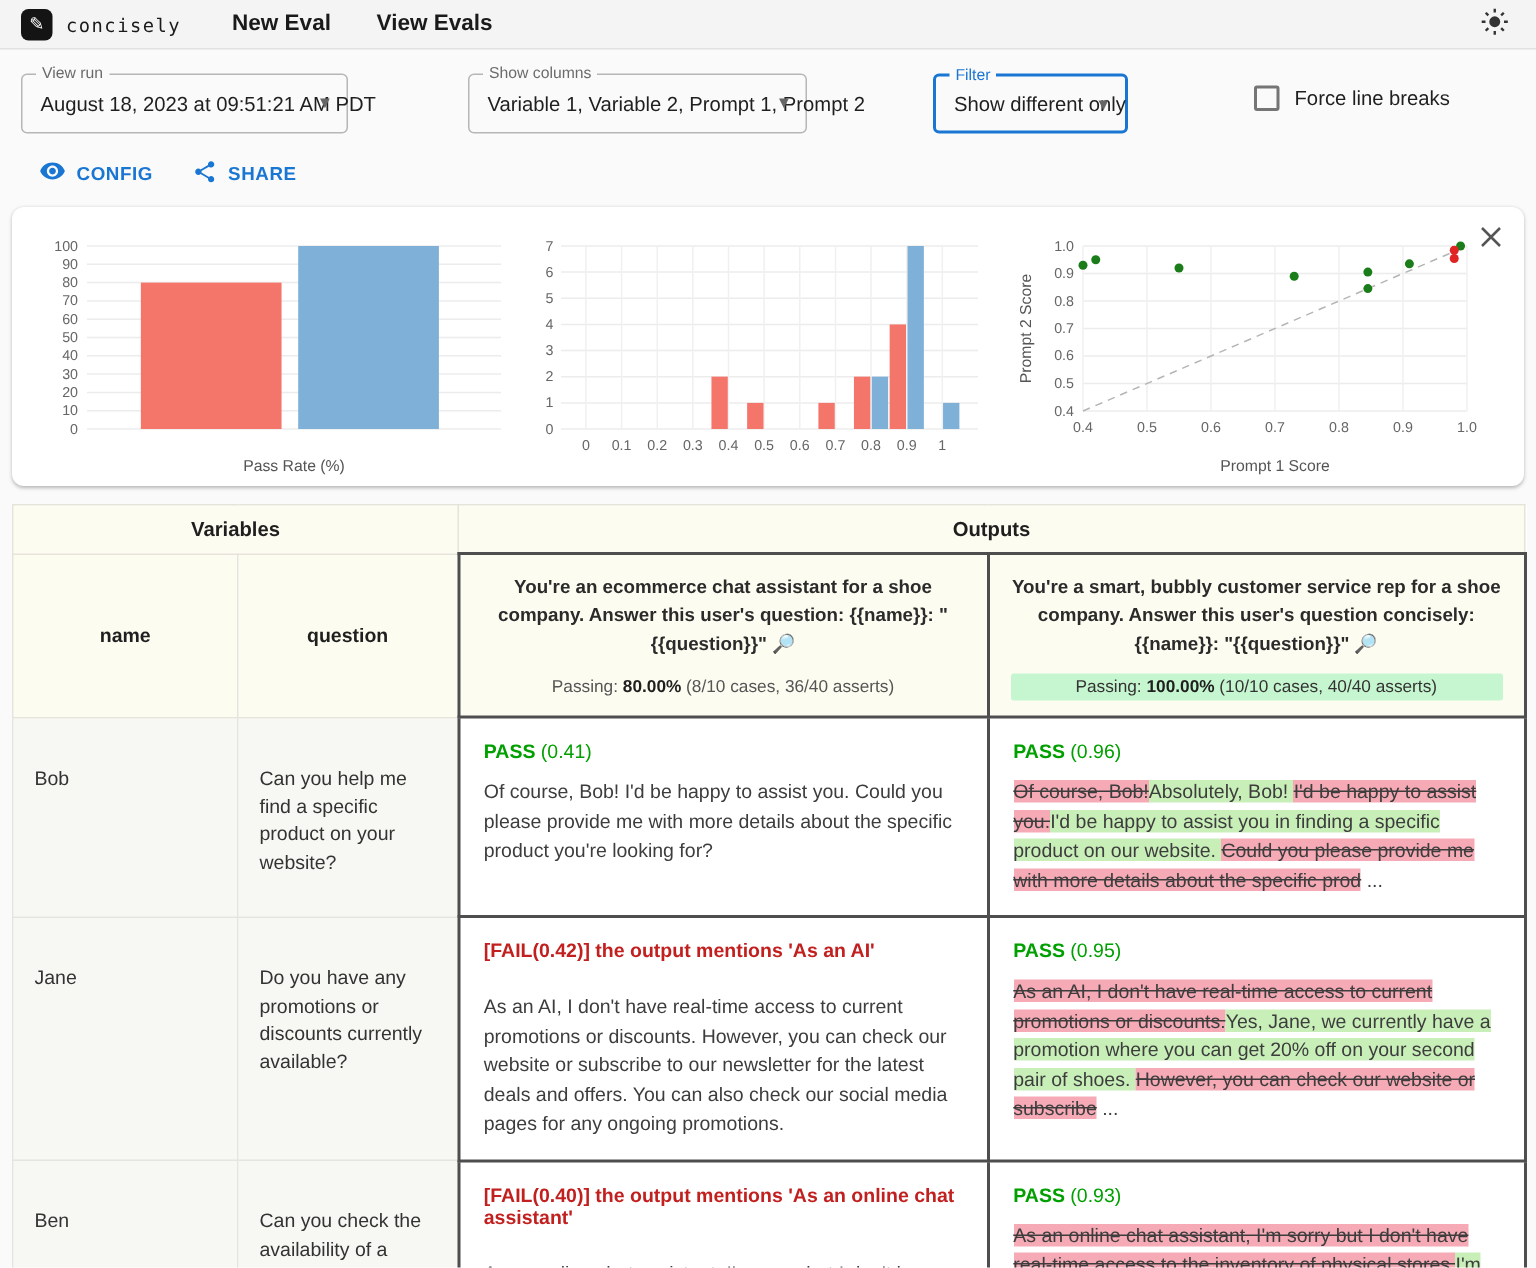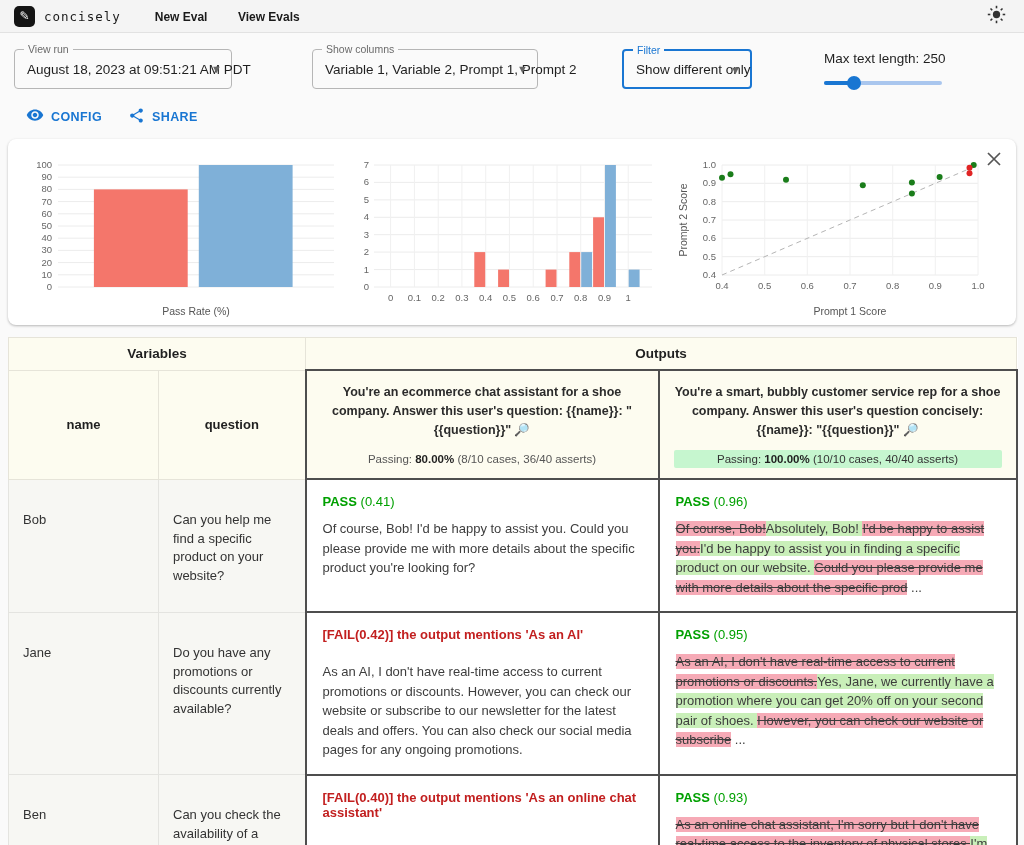--- a/index.html
+++ b/index.html
@@ -7,21 +7,21 @@
     font-family:"Liberation Sans", sans-serif; color:#222; }
 
   
   .navbar { height:33px; background:#f4f4f4; border-bottom:1px solid #e2e2e2;
     display:flex; align-items:center; padding:0 14px; }
   .brand { display:flex; align-items:center; cursor:pointer; }
   .logo { width:21px; height:21px; background:#141414; border-radius:5px; color:#fff;
     display:flex; align-items:center; justify-content:center; font-size:12px; }
   .brand-text { font-family:"DejaVu Sans Mono", monospace; font-size:12.5px; margin-left:9px;
     color:#1a1a1a; letter-spacing:1px; }
-  .nav-links a { margin-left:34px; font-size:12px; font-weight:700; color:#1a1a1a;
+  .nav-links a { margin-left:34px; font-size:15px; font-weight:700; color:#1a1a1a;
     text-decoration:none;text-align:right; }
   .nav-links a + a { margin-left:26px; }
   .nav-spacer { flex:1; }
   .theme-toggle { background:none; border:none; cursor:pointer; display:flex; padding:4px; }
 
   
   .controls { display:flex; align-items:flex-start; padding:16px 14px 0;gap:44px; }
   .select { position:relative; height:40px; border:1px solid #b6b6b6; border-radius:4px;
     display:flex; align-items:center; padding:0 28px 0 12px; cursor:pointer; background:transparent; }
   .select .flabel { position:absolute; top:-7px; left:9px; font-size:10.5px; color:#6b6b6b;
@@ -124,28 +124,20 @@
   </div>
   <div class="select sel-columns">
     <span class="flabel">Show columns</span>
     <span class="val">Variable 1, Variable 2, Prompt 1, Prompt 2</span>
     <span class="arrow">▼</span>
   </div>
   <div class="select focused sel-filter">
     <span class="flabel">Filter</span>
     <span class="val">Show different only</span>
     <span class="arrow">▼</span>
-  </div>
-  <div class="slider-block">
-    <div class="slider-label">Max text length: 250</div>
-    <div class="slider">
-      <div class="track"></div>
-      <div class="fill"></div>
-      <div class="thumb"></div>
-    </div>
   </div>
   <label class="checkbox-block">
     <span class="cb"></span>
     <span class="cb-label">Force line breaks</span>
   </label>
 </section>
 
 <section class="actions">
   <button>
     <span>

